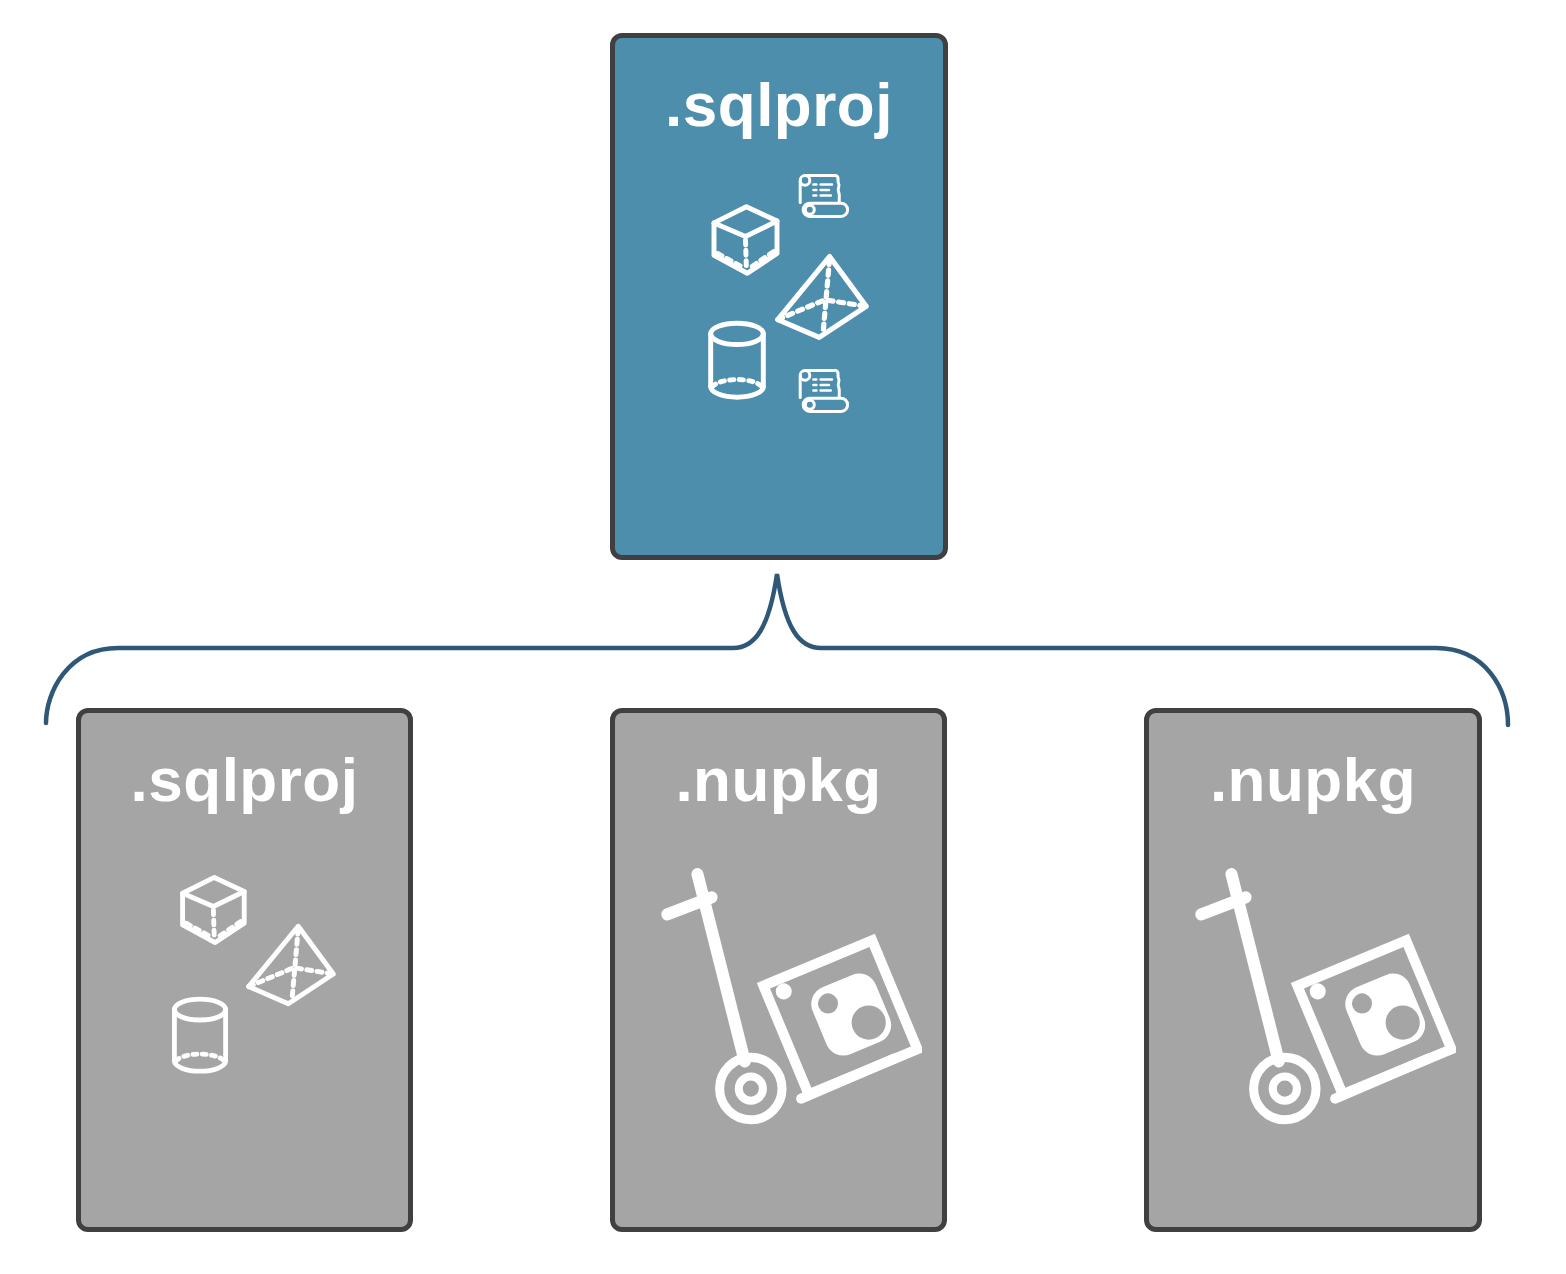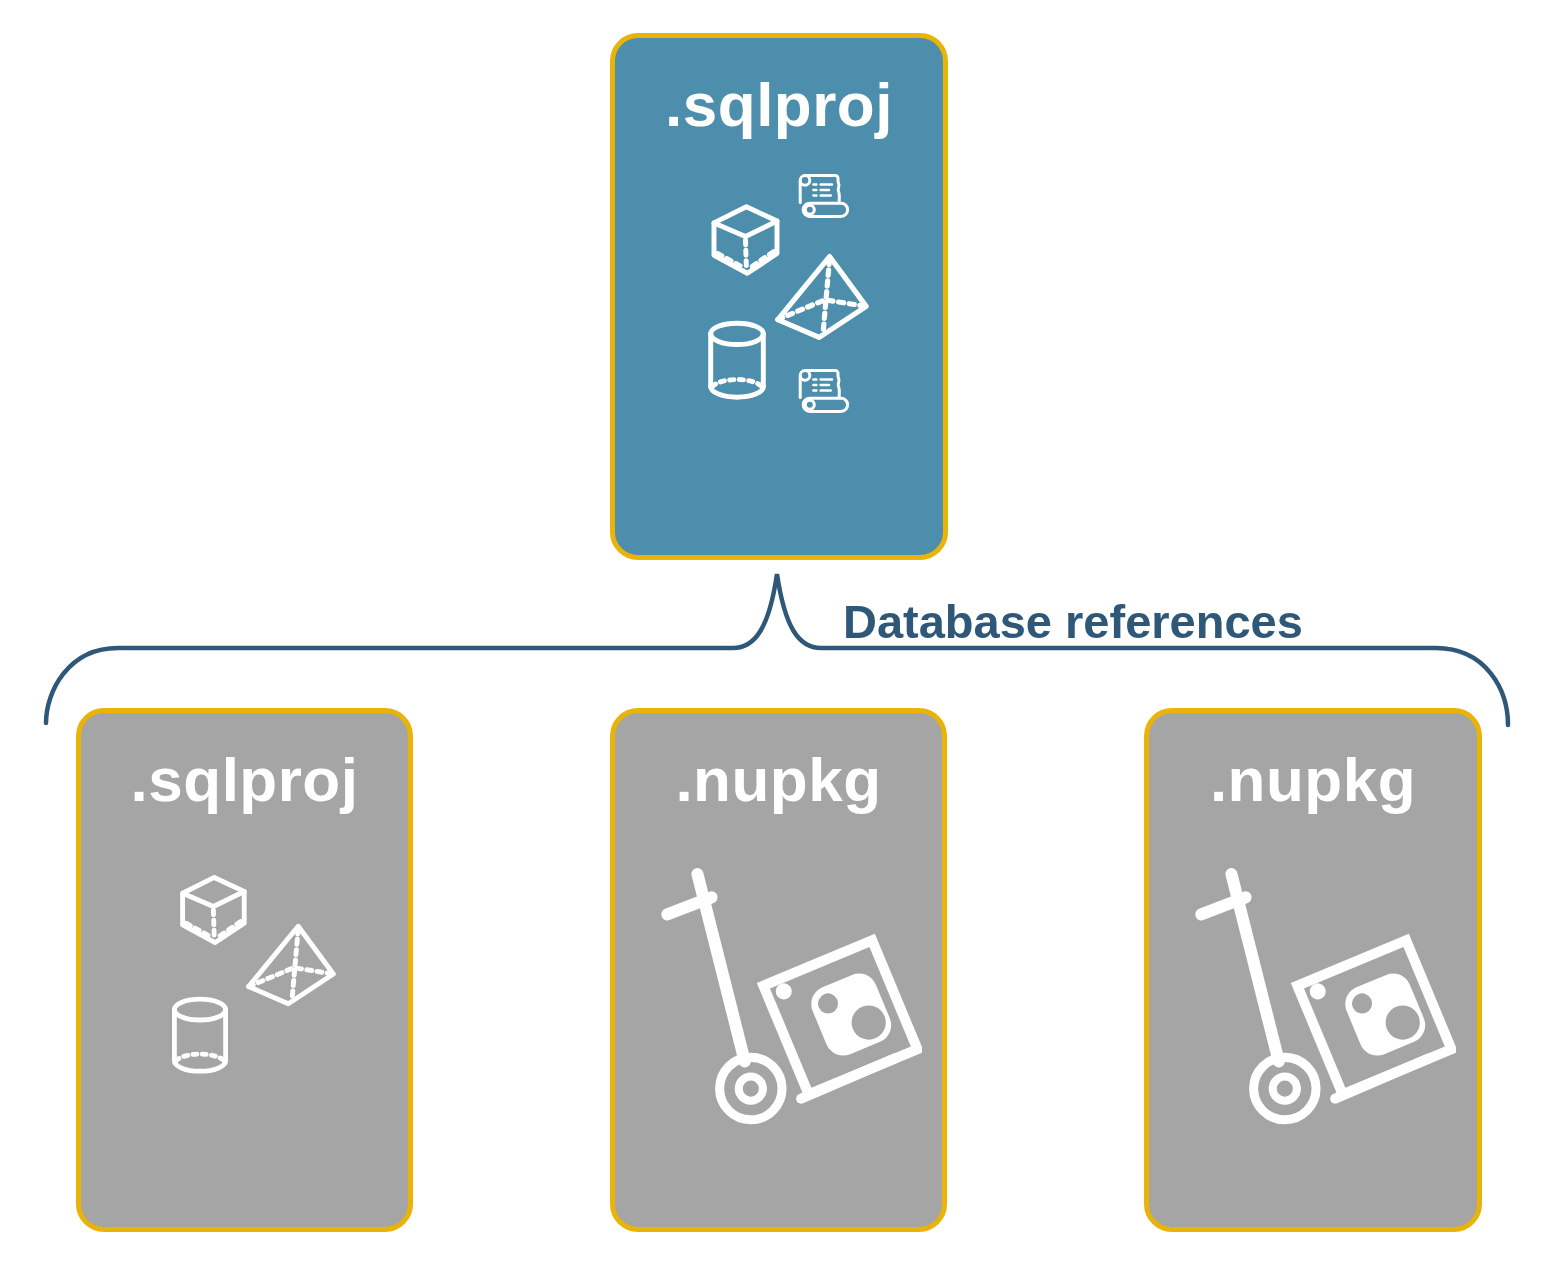--- a/index.html
+++ b/index.html
@@ -2,21 +2,21 @@
 <html><head>
 <meta charset="utf-8">
 <style>
   html,body { margin:0; padding:0; background:#ffffff; }
   .canvas {
     position:relative; width:1566px; height:1274px; background:#ffffff;
     font-family:"Liberation Sans", sans-serif; overflow:hidden;
   }
   .node {
     position:absolute; box-sizing:border-box;
-    border:5px solid #eab308; border-radius:28px;
+    border:5px solid #404040; border-radius:12px;
   }
   .node-parent { left:610px; top:33px; width:338px; height:527px; background:#4d8ead; }
   .node-child  { width:337px; height:524px; top:708px; background:#a5a5a5; }
   .node-child.pos-left   { left:76px; }
   .node-child.pos-middle { left:610px; }
   .node-child.pos-right  { left:1144px; width:338px; }
   .node-label {
     position:absolute; left:0; right:0; top:36px; text-align:center;
     font-weight:800; font-size:62px; line-height:1; color:#ffffff;
     letter-spacing:0.5px;
@@ -109,21 +109,20 @@
     <svg class="ic p-scroll2" viewBox="0 0 100 100">
         <use href="#sym-scroll"></use>
       </svg>
   </div>
 
   <svg class="brace-layer" viewBox="0 0 1566 1274">
     <path d="M46,723 C46,692 68,648 118,648 L733,648 C755,648 769,628 777,574
              C785,628 799,648 821,648 L1436,648 C1486,648 1508,690 1508,725" fill="none" stroke="#2f5878" stroke-width="4.5" stroke-linecap="round"></path>
   </svg>
 
-  <div class="connector-label">Database references</div>
 
   <div class="node node-child pos-left">
     <div class="node-label">.sqlproj</div>
     <svg class="ic c-cube" viewBox="0 0 100 100">
         <use href="#sym-cube"></use>
       </svg>
     <svg class="ic c-pyramid" viewBox="0 0 110 100">
         <use href="#sym-pyramid"></use>
       </svg>
     <svg class="ic c-cyl" viewBox="0 0 90 104">

